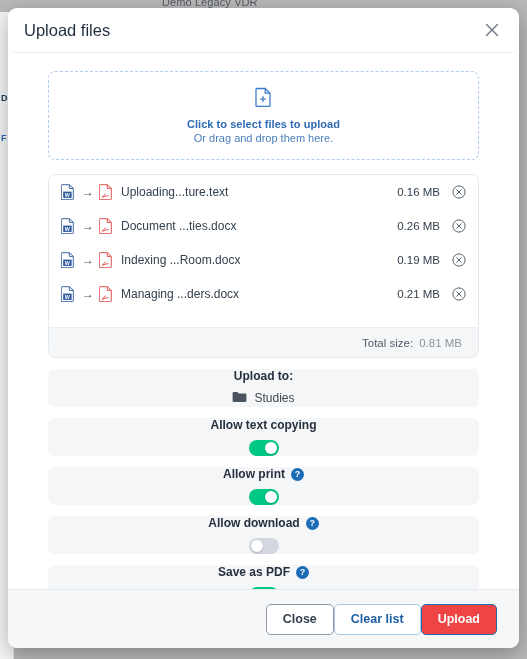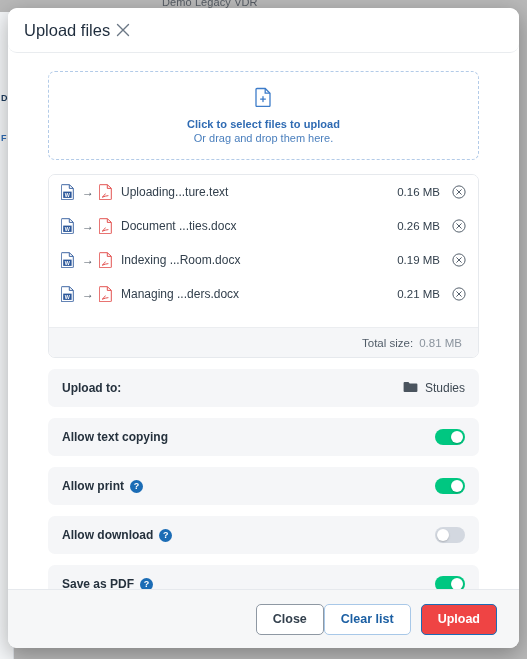--- a/index.html
+++ b/index.html
@@ -60,21 +60,21 @@
     display: flex;
     flex-direction: column;
     overflow: hidden;
   }
 
   .modal-header {
     height: 45px;
     min-height: 45px;
     display: flex;
     align-items: center;
-    justify-content: flex-start;
+    justify-content: space-between;
     padding: 0 14px 0 16px;
     border-bottom: 1px solid #e9ecef;
     background: #fff;
     border-radius: 9px;
   }
   .modal-title {
     font-size: 16.5px;
     color: #1f2d3d;
     font-weight: 400;
   }
@@ -189,20 +189,21 @@
   
   .opt-row {
     margin-top: 11px;
     background: #f5f6f8;
     border-radius: 7px;
     height: 38px;
     display: flex;
     align-items: center;
     justify-content: space-between;
     padding: 0 14px 0 14px;
+    flex-direction: column;
   }
   .opt-label {
     font-size: 12px;
     font-weight: 700;
     color: #25313d;
     display: flex;
     align-items: center;
     gap: 6px;
   }
   .help-icon {
@@ -280,21 +281,21 @@
   .btn-clear {
     background: #fff;
     border: 1px solid #a8c8e8;
     color: #1b5fa3;
   }
   .btn-upload {
     background: #ef4444;
     border: 1px solid #1b6cb5;
     color: #fff;
   }
-  .footer-right { display: flex; gap: 10px; }
+  .footer-right { display: flex; }
 </style>
 </head>
 <body>
 
 <div class="backdrop-page">
   <div class="bg-left-col"></div>
   <div class="bg-title">Demo Legacy VDR</div>
   <div class="bg-frag-text" style="top:93px;color:#1b3a5c;">D</div>
   <div class="bg-frag-text" style="top:133px;color:#2f6bb3;">F</div>
 </div>

